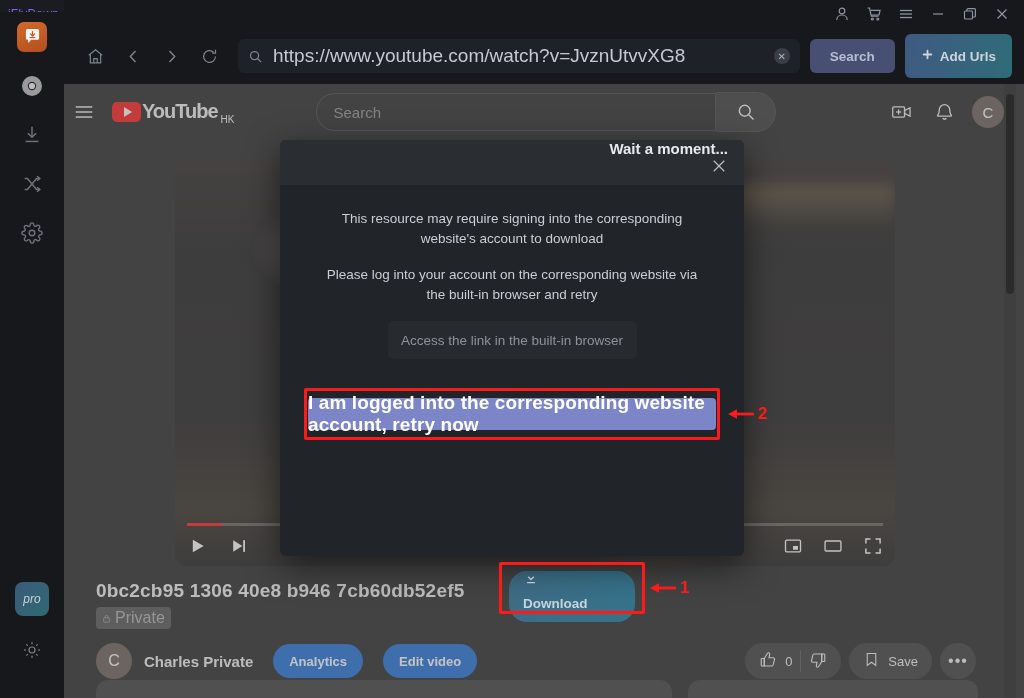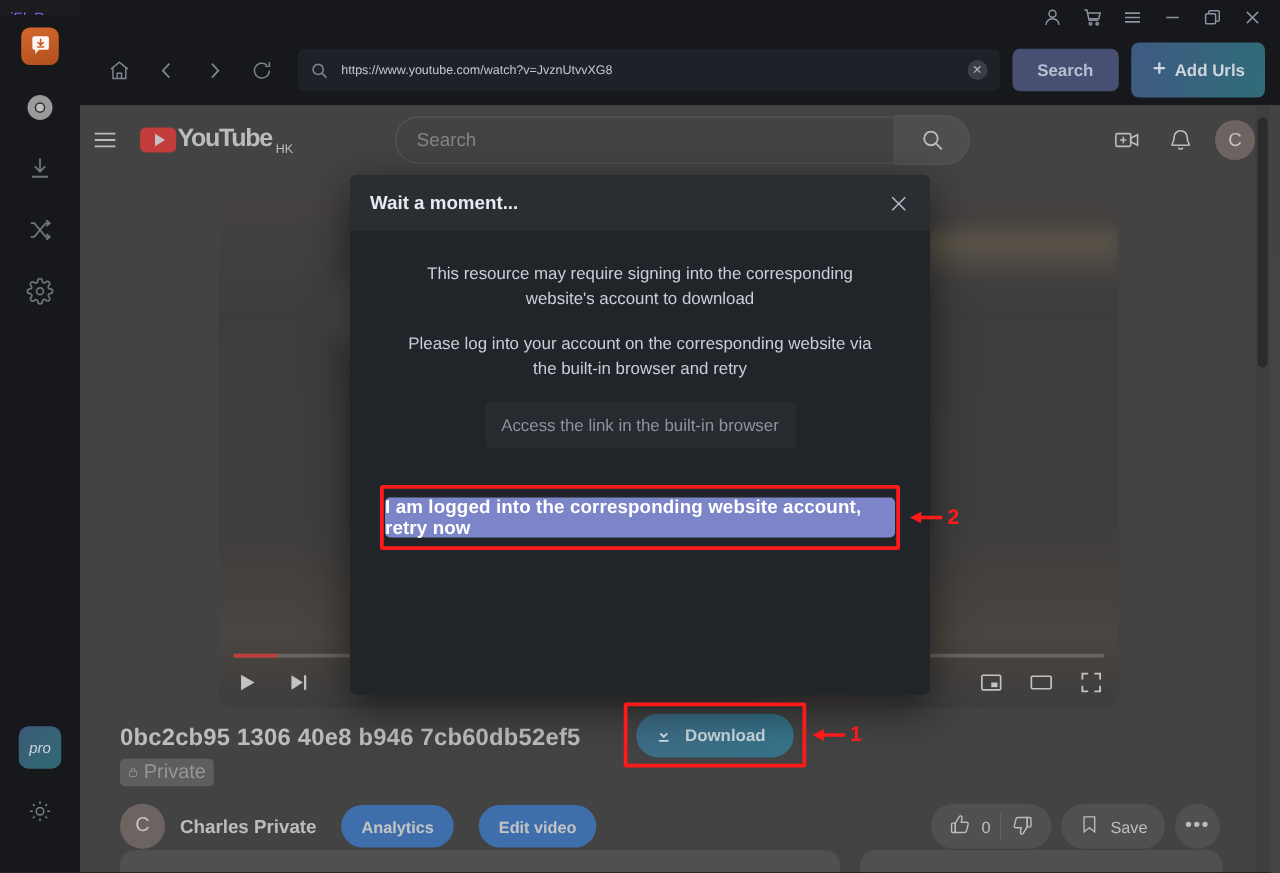--- a/index.html
+++ b/index.html
@@ -64,21 +64,21 @@
     width: 38px; height: 38px; display: flex; align-items: center;
     justify-content: center; color: #7e8490;
   }
   .url-field {
     flex: 1; height: 34px; background: #1e2127; border-radius: 6px;
     display: flex; align-items: center; padding: 0 10px; margin: 0 10px;
     position: relative;
   }
   .url-field .mag { color: #7e8490; display: flex; margin-right: 10px; }
   .url-text {
-    flex: 1; color: #c5c9d2; font-size: 10px; white-space: nowrap;
+    flex: 1; color: #c5c9d2; font-size: 19px; white-space: nowrap;
     overflow: hidden; text-overflow: ellipsis;
   }
   .url-clear {
     width: 16px; height: 16px; border-radius: 50%; background: #3a3e46;
     color: #aeb3bd; font-size: 10px; display: flex;
     align-items: center; justify-content: center; margin-left: 8px;
   }
   .btn-search {
     height: 34px; padding: 0 20px; border-radius: 6px;
     background: #474f73; color: #b8bdd0; font-size: 13.5px;
@@ -220,39 +220,40 @@
   }
 
   
   .modal {
     position: absolute; left: 280px; top: 140px; width: 464px; height: 416px;
     background: #212428; border-radius: 6px;
     box-shadow: 0 10px 34px rgba(0,0,0,.55);
     overflow: hidden;
   }
   .modal-head {
-    height: 45px; background: #2a2d32; display: flex; align-items: center;
+    height: 45px; background: #2a2d32; display: flex; align-items: flex-end;
     padding: 0 16px;
+    flex-direction: column;
   }
   .modal-title { color: #e7eaf0; font-size: 15px; font-weight: 700; }
   .modal-close { margin-left: auto; color: #b6bbc4; display:flex; }
   .modal-body { padding: 24px 36px 0; }
   .modal-p {
     color: #c9ced8; font-size: 13.5px; line-height: 20px; text-align: center;
     margin-bottom: 16px;
   }
   .btn-ghost {
     margin: 12px auto 0; width: 249px; height: 38px; border-radius: 5px;
     background: #272a2f; color: #8d939e; font-size: 13.5px;
     display: flex; align-items: center; justify-content: center;
   }
   .btn-primary {
     position: absolute; left: 28px; top: 258px; width: 408px; height: 32px;
     border-radius: 4px; background: #7b85c8; color: #ffffff;
-    font-size: 15px; font-weight: 700; display: flex;
+    font-size: 19px; font-weight: 700; display: flex;
     align-items: center; justify-content: center; letter-spacing: .1px;
   }
 
   
   .hl { position: absolute; border: 3px solid #ff1a1a; border-radius: 2px; }
   .hl-retry { left: 304px; top: 388px; width: 416px; height: 52px; }
   .hl-download { left: 499px; top: 562px; width: 146px; height: 52px; }
   .ann {
     position: absolute; display: flex; align-items: center; color: #ff1a1a;
     font-size: 17px; font-weight: 700;
@@ -555,23 +556,23 @@
     </div>
   </div>
 
   <div class="dim"></div>
 
   <div class="vscroll">
     <div class="track"></div>
     <div class="thumb"></div>
   </div>
 
-  <div style="position:absolute;left:509px;top:571px;width:126px;height:35px;border-radius:18px;
-              background:linear-gradient(100deg,#3f6c86,#35738a);display:flex;align-items:center;
-              gap:9px;padding-left:14px;">
+  <div style="position:absolute;left:509px;top:571px;width:126px;height:51px;border-radius:18px;
+              background:linear-gradient(100deg,#3f6c86,#35738a);display:flex;align-items:flex-start;
+              gap:9px;padding-left:14px;flex-direction:column;">
     <span style="display:flex;color:#cfe0e6;">
       <svg width="16" height="16" viewBox="0 0 24 24" fill="currentColor">
         <path d="M12 3v8.2l3.4-3.4 1.5 1.5L12 14.3 7.1 9.3l1.5-1.5L12 11.2z"></path>
         <rect x="6" y="16.5" width="12" height="2" rx="1"></rect>
       </svg>
     </span>
     <span style="color:#c7d6dc;font-size:13.5px;font-weight:600;">Download</span>
   </div>
 
   <div class="modal">

